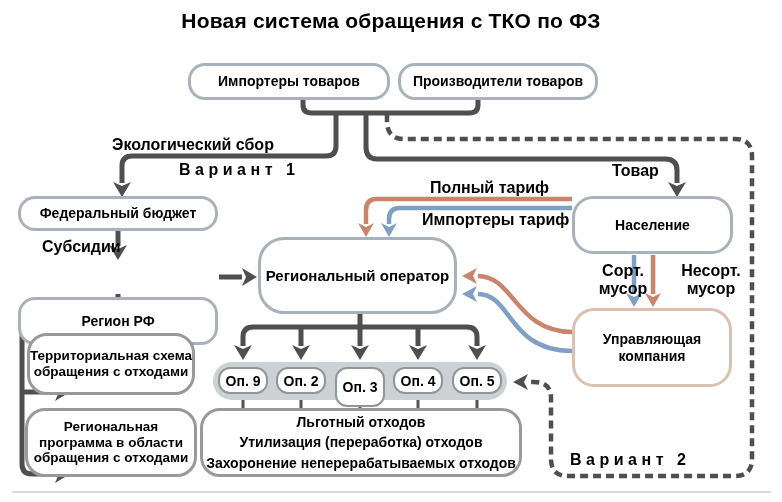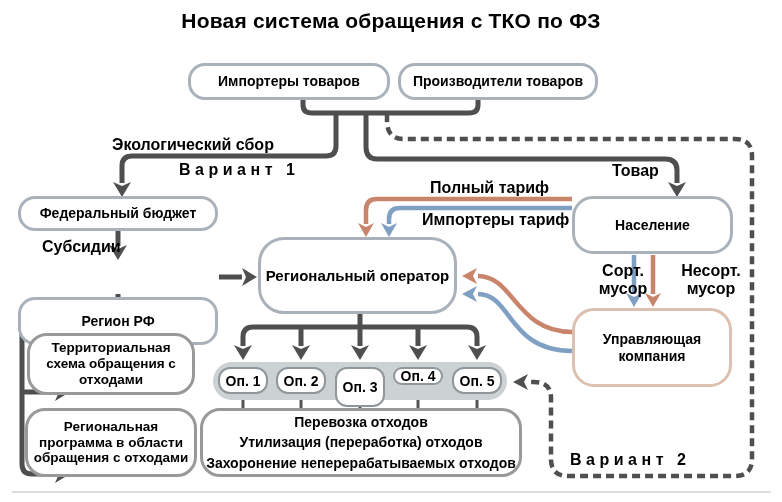--- a/index.html
+++ b/index.html
@@ -112,46 +112,46 @@
   </div>
   <div class="node b-blue" style="left:258px;top:237px;width:199px;height:77px;border-radius:26px;font-size:15px;">
     <span>Региональный оператор</span>
   </div>
   <div class="node b-blue" style="left:572px;top:196px;width:161px;height:58px;border-radius:21px;">
     <span>Население</span>
   </div>
   <div class="node b-tan" style="left:572px;top:308px;width:160px;height:79px;padding:0 6px;">
     <span>Управляющая компания</span>
   </div>
-  <div class="node b-gray" style="left:27px;top:333px;width:168px;height:62px;font-size:13.5px;padding:0 8px;">
+  <div class="node b-gray" style="left:27px;top:333px;width:168px;height:62px;font-size:13.5px;padding:0 0;">
     <span>Территориальная схема обращения с отходами</span>
   </div>
   <div class="node b-gray" style="left:25px;top:408px;width:172px;height:69px;font-size:13.5px;padding:0 2px;">
     <span>Региональная программа в области обращения с отходами</span>
   </div>
 
   <div class="op-strip" style="left:213px;top:362px;width:294px;height:38px;"></div>
   <div class="op-box" style="left:218px;top:367px;width:50px;height:27px;">
-    <span>Оп. 1</span>
+    <span>Оп. 9</span>
   </div>
   <div class="op-box" style="left:276px;top:367px;width:50px;height:27px;">
     <span>Оп. 2</span>
   </div>
   <div class="op-box" style="left:335px;top:367px;width:50px;height:40px;">
     <span>Оп. 3</span>
   </div>
-  <div class="op-box" style="left:393px;top:367px;width:50px;height:18px;">
+  <div class="op-box" style="left:393px;top:367px;width:50px;height:27px;">
     <span>Оп. 4</span>
   </div>
   <div class="op-box" style="left:452px;top:367px;width:50px;height:27px;text-align:center;">
     <span>Оп. 5</span>
   </div>
 
   <div class="node b-gray" style="left:200px;top:408px;width:322px;height:69px;flex-direction:column;line-height:1.45;">
-    <span>Перевозка отходов</span>
+    <span>Льготный отходов</span>
     <span>Утилизация (переработка) отходов</span>
     <span>Захоронение неперерабатываемых отходов</span>
   </div>
 
   <div class="lbl" style="left:112px;top:136px;">Экологический сбор</div>
   <div class="lbl variant" style="left:179px;top:161px;">Вариант 1</div>
   <div class="lbl" style="left:42px;top:238px;">Субсидии</div>
   <div class="lbl" style="left:612px;top:162px;">Товар</div>
   <div class="lbl" style="left:430px;top:179px;">Полный тариф</div>
   <div class="lbl" style="left:422px;top:211px;">Импортеры тариф</div>

